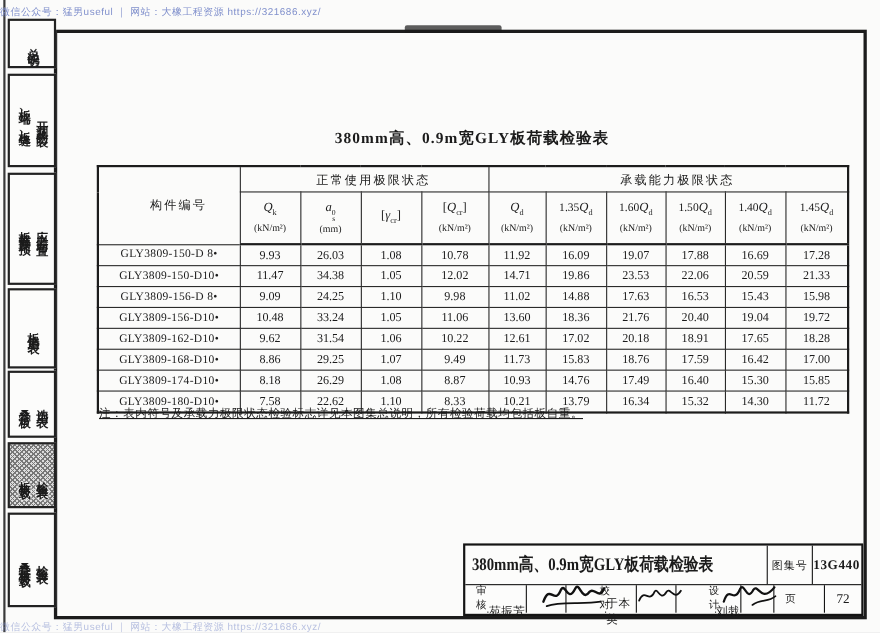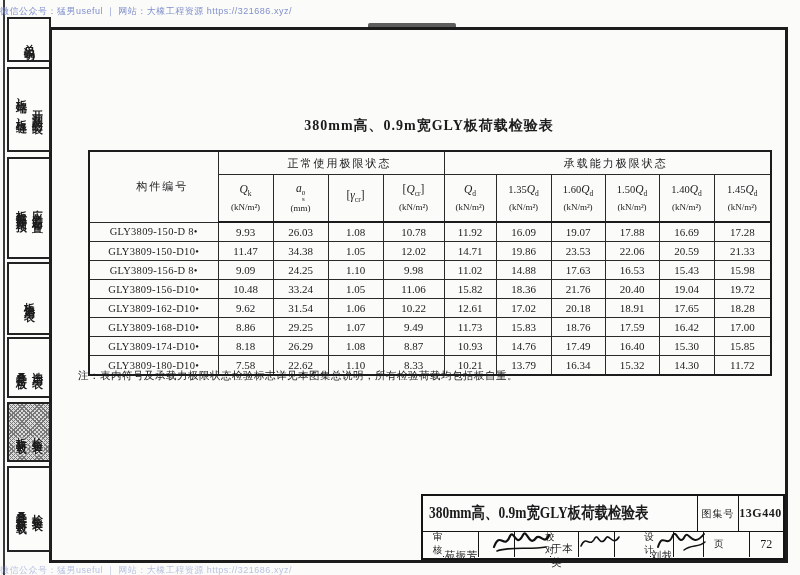--- a/index.html
+++ b/index.html
@@ -40,21 +40,21 @@
   tr.sym-row th .sym i{font-family:"Liberation Serif","DejaVu Serif",serif;}
   tr.sym-row th .sym .pre{font-style:normal;font-size:10.5px;margin-top:12px;}
   tr.sym-row th .sym sub{font-size:7.5px;}
   .ss{display:inline-flex;flex-direction:column;font-size:7px;line-height:6px;vertical-align:-3px;font-style:normal;}
   tr.sym-row th .unit{line-height:13px;font-size:9px;}
   th.member-h{font-size:11.5px;letter-spacing:3px;border-bottom:2px solid #1c1c1c;}
   tr.sym-row th{border-bottom:2px solid #1c1c1c;}
   tbody td{height:18px;font-size:11px;}
   tbody td.member{font-size:10.5px;letter-spacing:.3px;}
   
-  .note{position:absolute;left:78px;top:369px;font-size:10.5px;letter-spacing:.5px;}
+  .note{position:absolute;left:90px;top:369px;font-size:10.5px;letter-spacing:.5px;text-decoration:underline;}
   
   .title-block{position:absolute;left:421px;top:494px;width:364px;height:66px;border:2.5px solid #141414;
     box-sizing:border-box;background:#fcfcfb;}
   .tb-row{display:flex;box-sizing:border-box;}
   .tb-row1{height:36px;border-bottom:1.5px solid #141414;}
   .tb-row2{height:24.5px;}
   .tb-cell{box-sizing:border-box;border-left:1.5px solid #141414;display:flex;align-items:center;justify-content:center;overflow:visible;}
   .tb-cell:first-child{border-left:none;}
   .tb-title{width:274px;font-size:16px;font-weight:700;white-space:nowrap;justify-content:flex-start;padding-left:6px;}
   .tb-title span{display:inline-block;transform:scaleX(.84);transform-origin:left center;}
@@ -217,21 +217,21 @@
           <td class="num">16.53</td>
           <td class="num">15.43</td>
           <td class="num">15.98</td>
         </tr>
         <tr>
           <td class="member">GLY3809-156-D10•</td>
           <td class="num">10.48</td>
           <td class="num">33.24</td>
           <td class="num">1.05</td>
           <td class="num">11.06</td>
-          <td class="num">15.82</td>
+          <td class="num">13.60</td>
           <td class="num">18.36</td>
           <td class="num">21.76</td>
           <td class="num">20.40</td>
           <td class="num">19.04</td>
           <td class="num">19.72</td>
         </tr>
         <tr>
           <td class="member">GLY3809-162-D10•</td>
           <td class="num">9.62</td>
           <td class="num">31.54</td>

